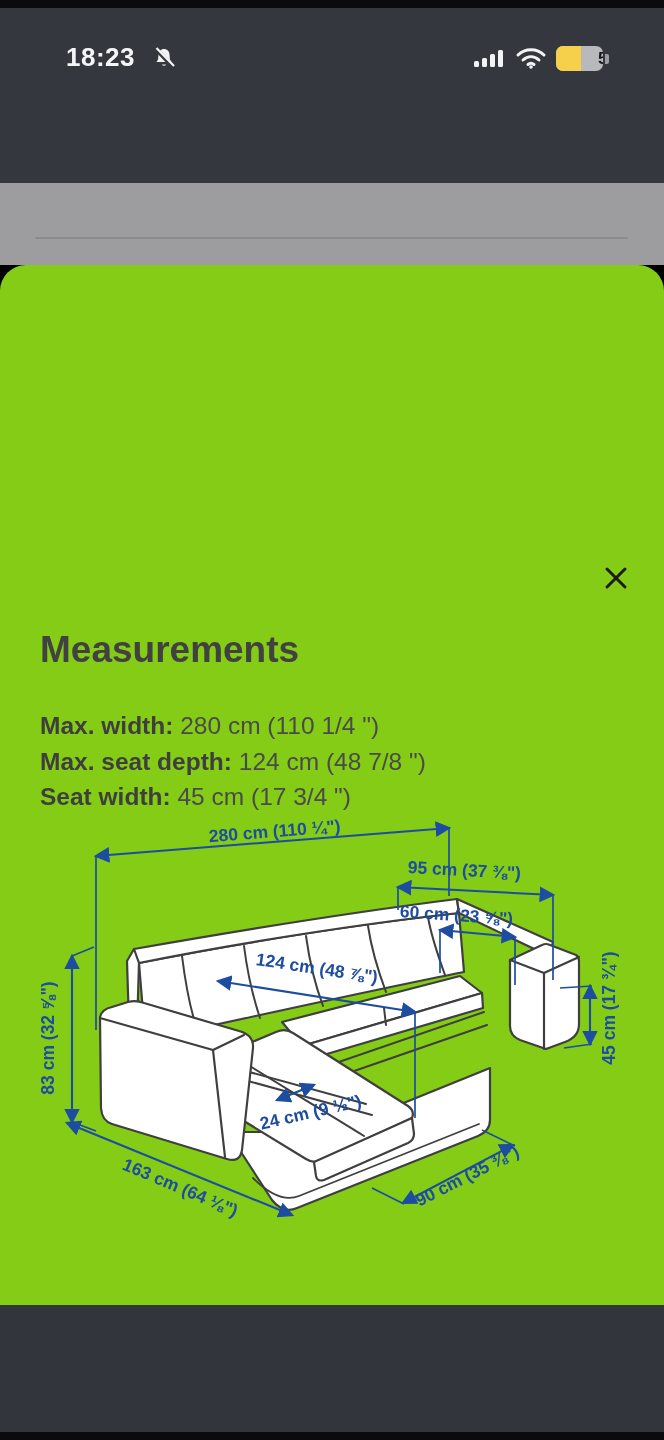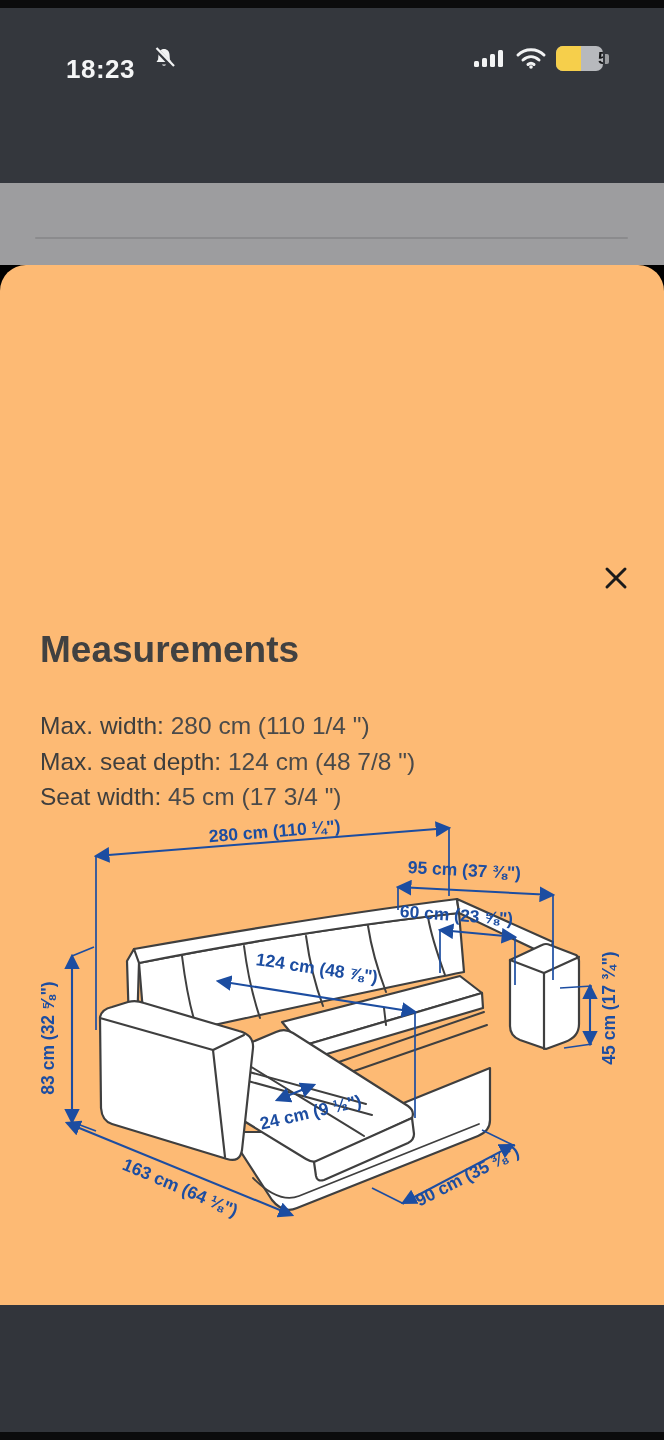--- a/index.html
+++ b/index.html
@@ -6,21 +6,21 @@
   body{width:664px;height:1440px;position:relative;overflow:hidden;
        font-family:"Liberation Sans", sans-serif;}
   .abs{position:absolute;}
 
   
   .edge-top{left:0;top:0;width:664px;height:8px;background:#0b0b0c;}
   .edge-bottom{left:0;top:1432px;width:664px;height:8px;background:#0b0b0c;}
 
   
   .statusbar{left:0;top:8px;width:664px;height:84px;background:#34373d;}
-  .time{left:66px;top:34px;font-size:26px;font-weight:700;color:#f4f5f6;letter-spacing:.5px;margin-top:12px;}
+  .time{left:66px;top:34px;font-size:26px;font-weight:700;color:#f4f5f6;letter-spacing:.5px;}
   .bell{left:152px;top:38px;}
   .sig{left:474px;top:42px;display:flex;align-items:flex-end;gap:3px;height:17px;}
   .sig i{display:block;width:5px;background:#f2f3f4;border-radius:1.5px;}
   .wifi{left:515px;top:38px;}
   .batt{left:556px;top:38px;width:47px;height:25px;border-radius:7px;background:#b7b9bd;overflow:hidden;}
   .batt .fill{position:absolute;left:0;top:0;width:25px;height:25px;background:#f6cf4b;}
   .batt .pct{position:absolute;left:0;top:0;width:47px;height:25px;display:flex;align-items:center;justify-content:center;
              font-size:17px;font-weight:700;color:#17181a;padding-left:28px;}
   .nub{left:605px;top:46px;width:4px;height:10px;background:#9a9c9f;border-radius:0 2px 2px 0;}
 
@@ -32,25 +32,25 @@
   .url{font-size:23px;line-height:25px;color:#e8e8ea;}
   .tb-close{left:42px;top:101px;}
   .tb-lens{left:36px;top:122px;}
   .tb-share{left:592px;top:118px;}
 
   
   .backdrop{left:0;top:183px;width:664px;height:82px;background:#9d9d9f;}
   .backdrop-line{left:35px;top:54px;width:593px;height:2px;background:#8b8b8d;border-radius:1px;}
 
   
-  .sheet{left:0;top:265px;width:664px;height:1040px;background:#fdba74;border-radius:26px 26px 0 0;}
+  .sheet{left:0;top:265px;width:664px;height:1040px;background:#84cc16;border-radius:26px 26px 0 0;}
   .sheet-close{left:598px;top:295px;width:36px;height:36px;display:flex;align-items:center;justify-content:center;cursor:pointer;}
   .title{left:40px;top:364px;font-size:37px;font-weight:700;color:#414141;}
   .mlist{left:40px;top:443px;width:580px;font-size:24.5px;line-height:35.6px;color:#4a4a4a;}
-  .mlist b{font-weight:400;color:#3e3e3e;}
+  .mlist b{font-weight:700;color:#3e3e3e;}
   .diagram{left:32px;top:515px;width:600px;height:490px;}
   .dim-label{font-weight:700;font-size:17.5px;}
 
   
   .navbar{left:0;top:1305px;width:664px;height:127px;background:#32353b;}
 </style>
 </head>
 <body>
 
 <div class="abs edge-top"></div>

